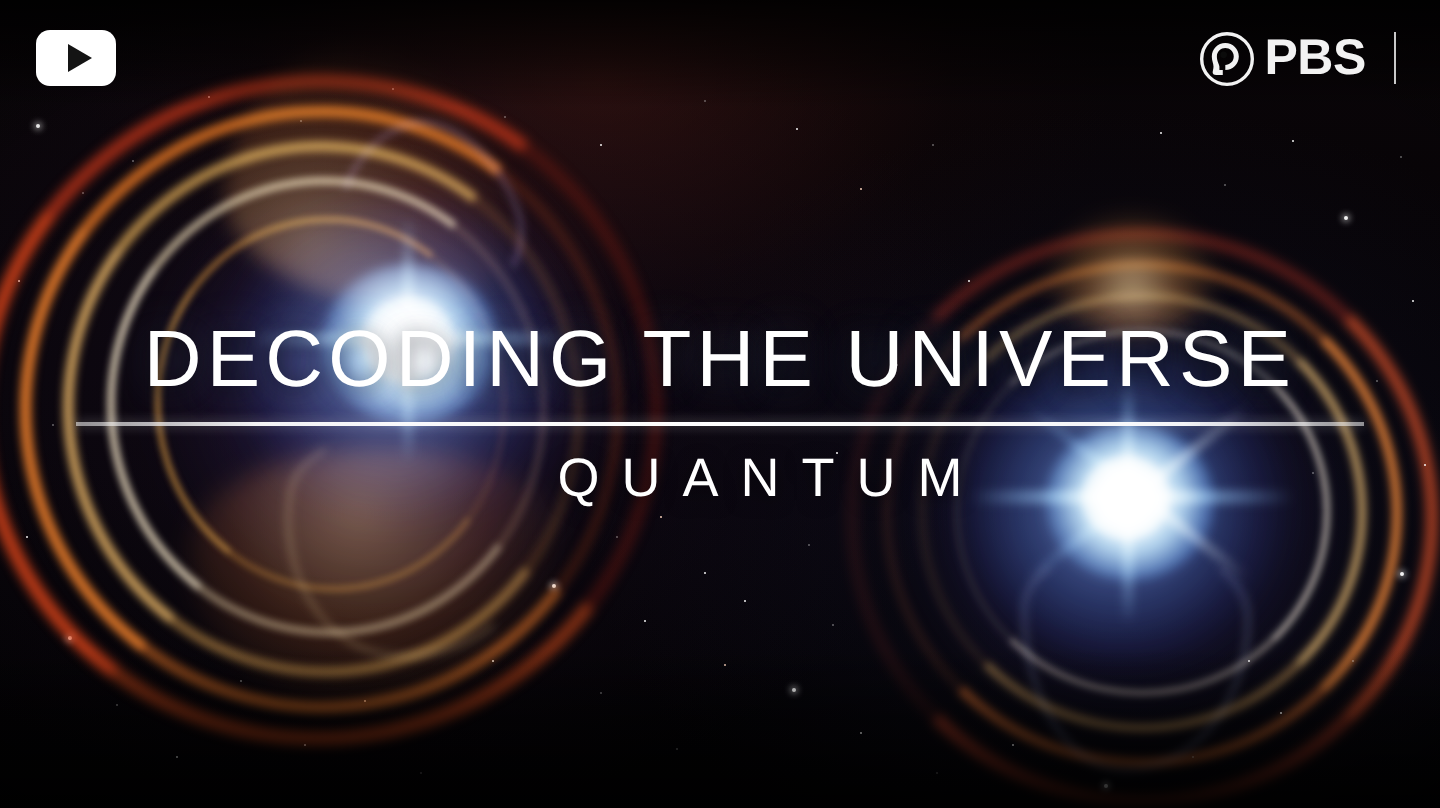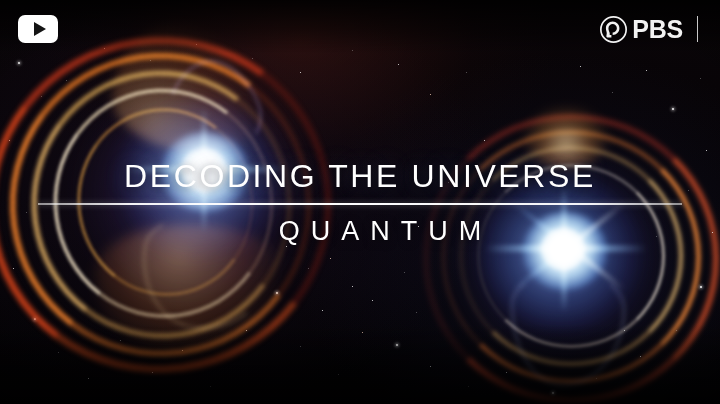--- a/index.html
+++ b/index.html
@@ -364,21 +364,21 @@
   
   .title-block {
     position: absolute;
     left: 0; right: 0;
     top: 160px;
     z-index: 20;
     text-align: center;
   }
   .main-title {
     color: #ffffff;
-    font-size: 32px;
+    font-size: 40px;
     font-weight: 300;
     letter-spacing: 2.6px;
     line-height: 1;
     white-space: nowrap;
     text-shadow: 0 2px 10px rgba(0,0,0,0.55), 0 0 22px rgba(140,190,255,0.25);
   }
   .title-rule {
     width: 644px;
     height: 2px;
     margin: 11px auto 0 auto;

